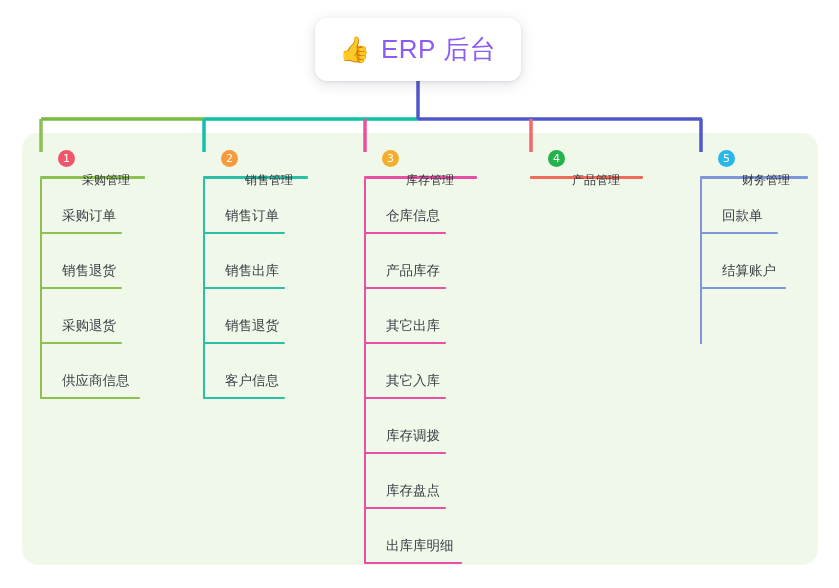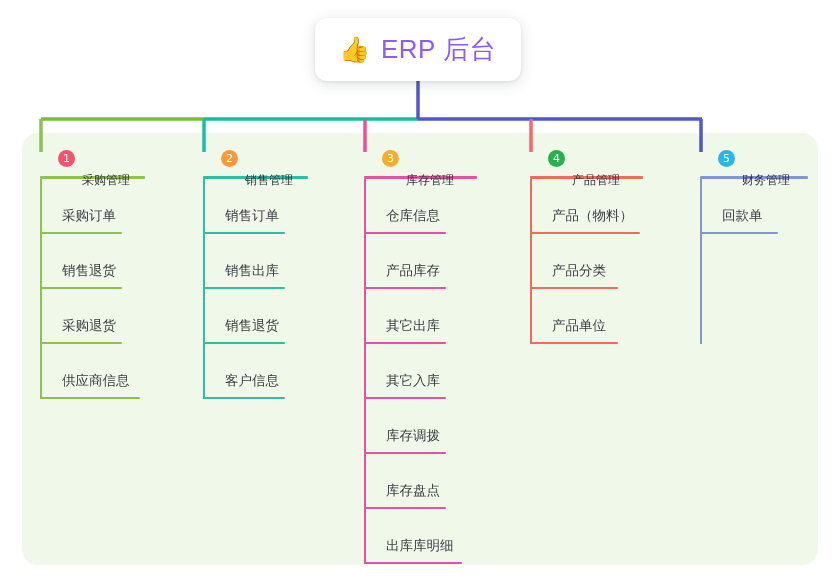--- a/index.html
+++ b/index.html
@@ -199,44 +199,33 @@
             <span class="leaf-rule" style="width: 98px; background: rgb(234, 79, 166);"></span>
           </div>
         </div>
       </div>
       <div class="col" style="left: 530px; width: 116px;">
         <div class="col-head">
           <span class="badge" style="background: rgb(37, 178, 75);">4</span>
           <span class="col-title">产品管理</span>
         </div>
         <div class="head-rule" style="width: 113px; background: rgb(242, 106, 90);"></div>
-        <div class="leaves">
-          <div class="spine" style="background: rgb(242, 106, 90); height: 165px;"></div>
-          <div class="leaf">
-            <span class="leaf-text">产品（物料）</span>
-            <span class="leaf-rule" style="width: 110px; background: rgb(242, 106, 90);"></span>
-          </div>
-          <div class="leaf">
-            <span class="leaf-text">产品分类</span>
-            <span class="leaf-rule" style="width: 88px; background: rgb(242, 106, 90);"></span>
-          </div>
-          <div class="leaf">
-            <span class="leaf-text">产品单位</span>
-            <span class="leaf-rule" style="width: 88px; background: rgb(242, 106, 90);"></span>
-          </div>
-        </div>
       </div>
       <div class="col" style="left: 700px; width: 108px;">
         <div class="col-head">
           <span class="badge" style="background: rgb(41, 182, 232);">5</span>
           <span class="col-title">财务管理</span>
         </div>
         <div class="head-rule" style="width: 108px; background: rgb(127, 150, 216);"></div>
         <div class="leaves">
           <div class="spine" style="background: rgb(127, 150, 216); height: 165px;"></div>
           <div class="leaf">
             <span class="leaf-text">回款单</span>
             <span class="leaf-rule" style="width: 78px; background: rgb(127, 150, 216);"></span>
           </div>
+          <div class="leaf">
+            <span class="leaf-text">结算账户</span>
+            <span class="leaf-rule" style="width: 86px; background: rgb(127, 150, 216);"></span>
+          </div>
         </div>
       </div>
     </div>
 </div>
 
 </body></html>

